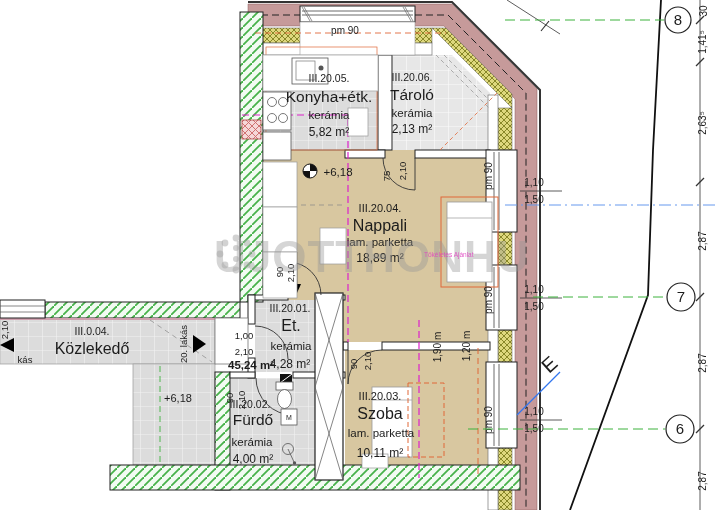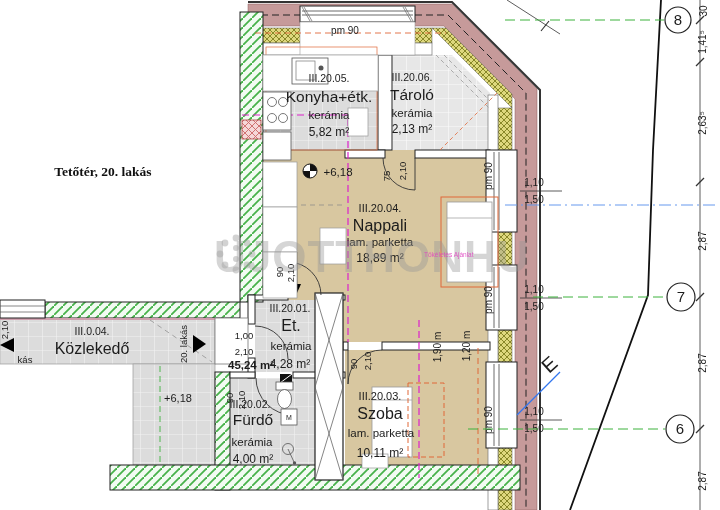--- a/index.html
+++ b/index.html
@@ -334,21 +334,20 @@
     </g>
     <text x="707" y="11" font-size="10" text-anchor="middle" transform="rotate(-90 707 11)">30</text>
     <text x="706" y="42" font-size="10" text-anchor="middle" transform="rotate(-90 706 42)">1,41⁵</text>
     <text x="706" y="123" font-size="10" text-anchor="middle" transform="rotate(-90 706 123)">2,63⁵</text>
     <text x="706" y="241" font-size="10" text-anchor="middle" transform="rotate(-90 706 241)">2,87</text>
     <text x="706" y="363" font-size="10" text-anchor="middle" transform="rotate(-90 706 363)">2,87</text>
     <text x="706" y="481" font-size="10" text-anchor="middle" transform="rotate(-90 706 481)">2,87</text>
   </g>
 </svg>
 
-<div class="title">Tetőtér, 20. lakás</div>
 
 <div class="wm">
   <span>UJOTTHON</span><span class="ball"><svg width="44" height="44" viewBox="-22 -22 44 44">
     <g fill="rgba(165,165,165,.5)">
       <circle cx="0" cy="-16" r="3.4"></circle>
             <circle cx="11" cy="-11" r="3.4"></circle>
             <circle cx="16" cy="0" r="3.4"></circle>
       <circle cx="11" cy="11" r="3.4"></circle>
             <circle cx="0" cy="16" r="3.4"></circle>
             <circle cx="-11" cy="11" r="3.4"></circle>

